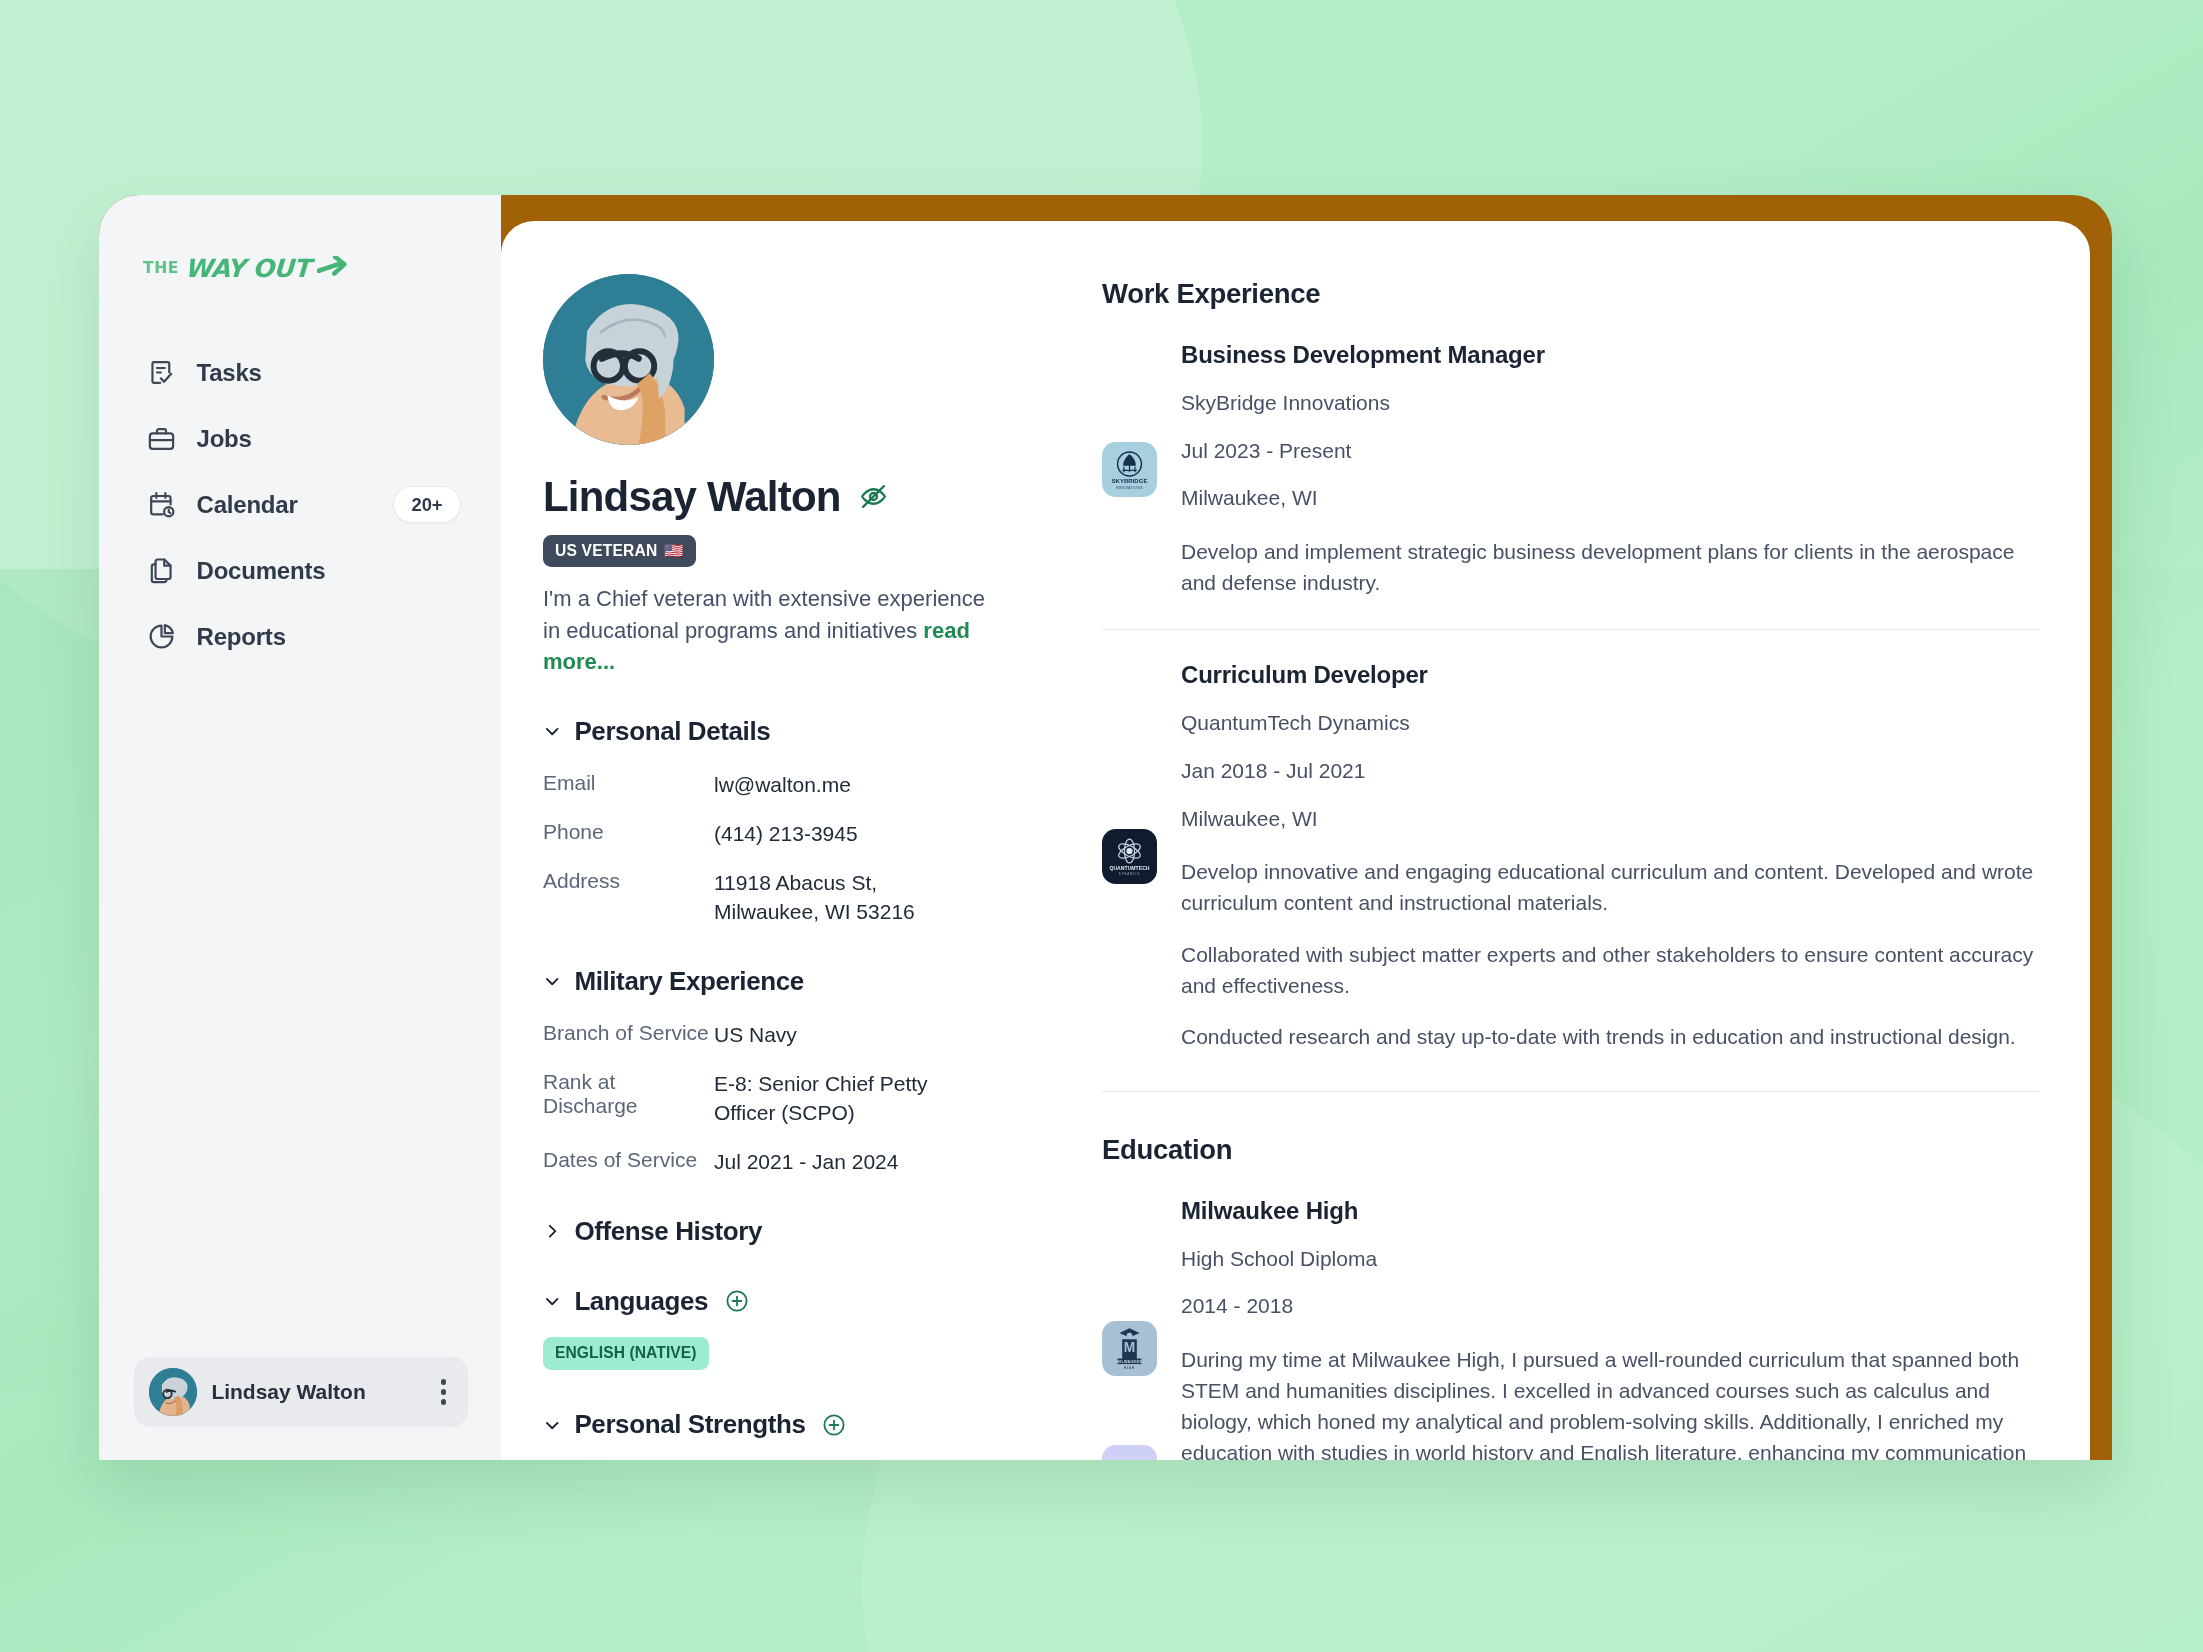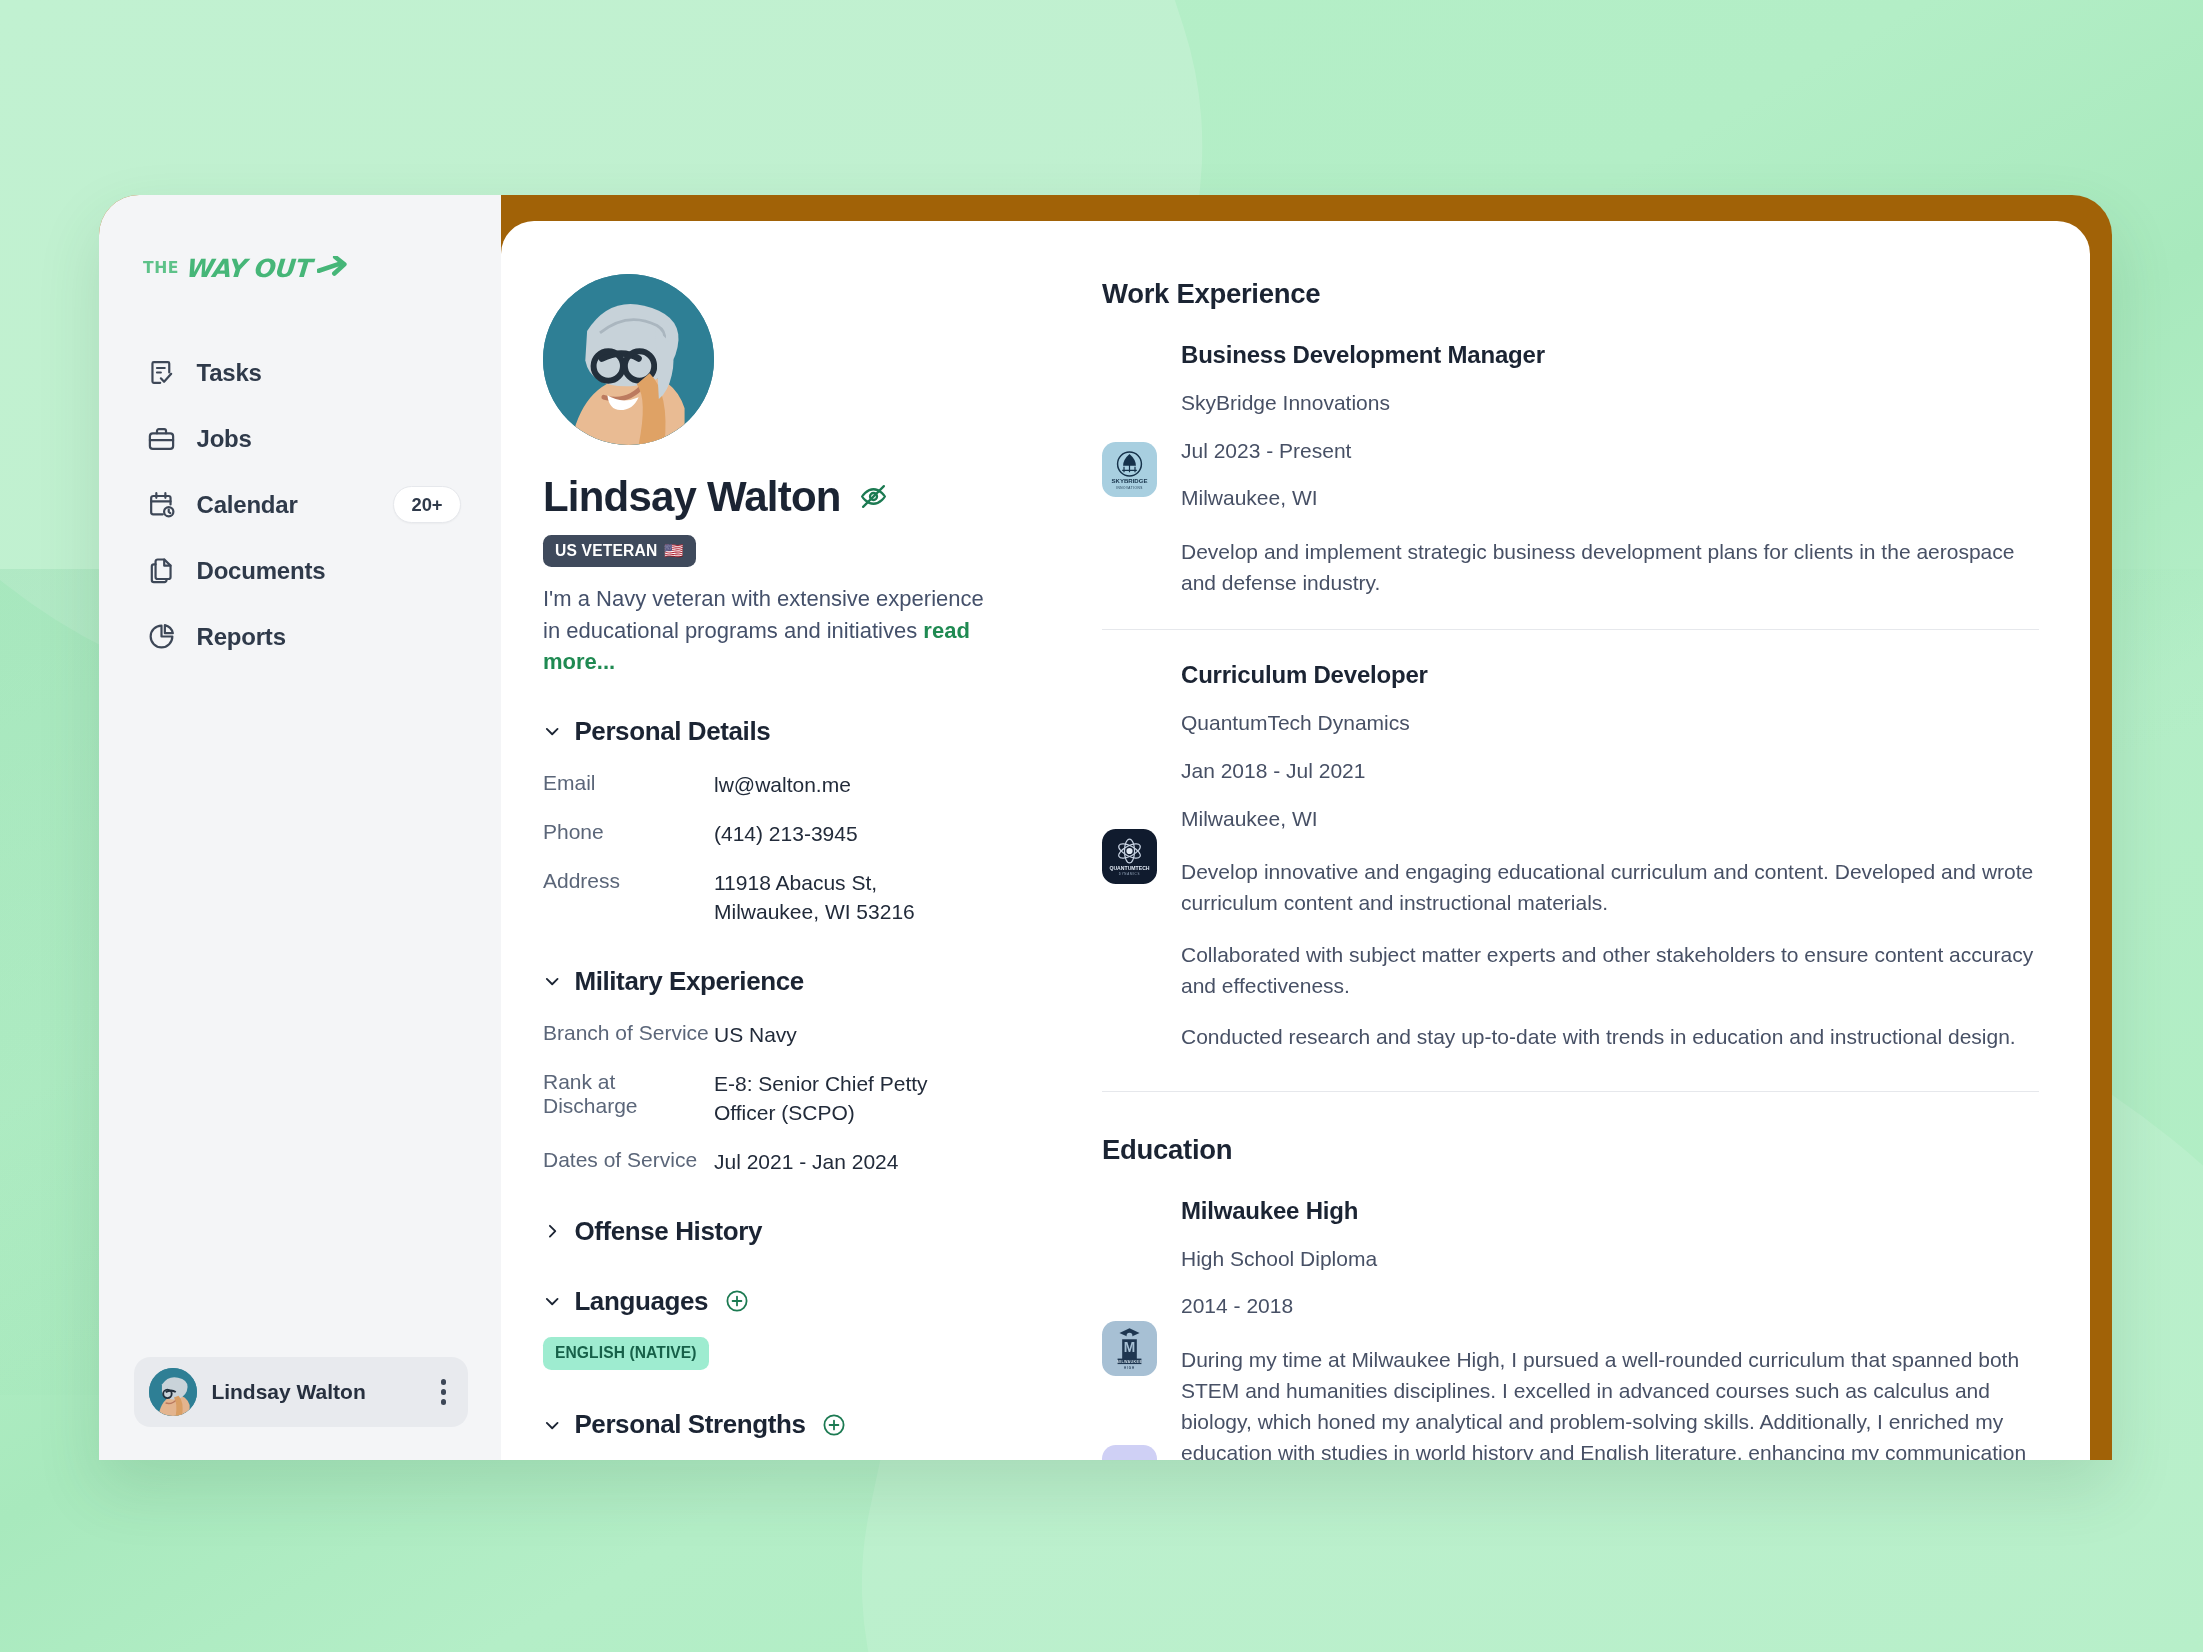--- a/index.html
+++ b/index.html
@@ -512,21 +512,21 @@
           </svg>
         </span>
       </div>
 
       <div class="veteran-badge">
         <span>US VETERAN</span>
         <span class="flag">🇺🇸</span>
       </div>
 
       <p class="bio">
-        <span>I'm a Navy veteran with extensive experience in educational programs and initiatives</span>
+        <span>I'm a Chief veteran with extensive experience in educational programs and initiatives</span>
         <span class="read-more">read more...</span>
       </p>
 
       
       <div class="section-head">
         <span class="chev">
           <svg width="18.4" height="18.4" viewBox="0 0 24 24" fill="none" stroke="#1b2433" stroke-width="2.4" stroke-linecap="round" stroke-linejoin="round">
               <path d="M5 9 L12 16 L19 9"></path>
             </svg>
         </span>

